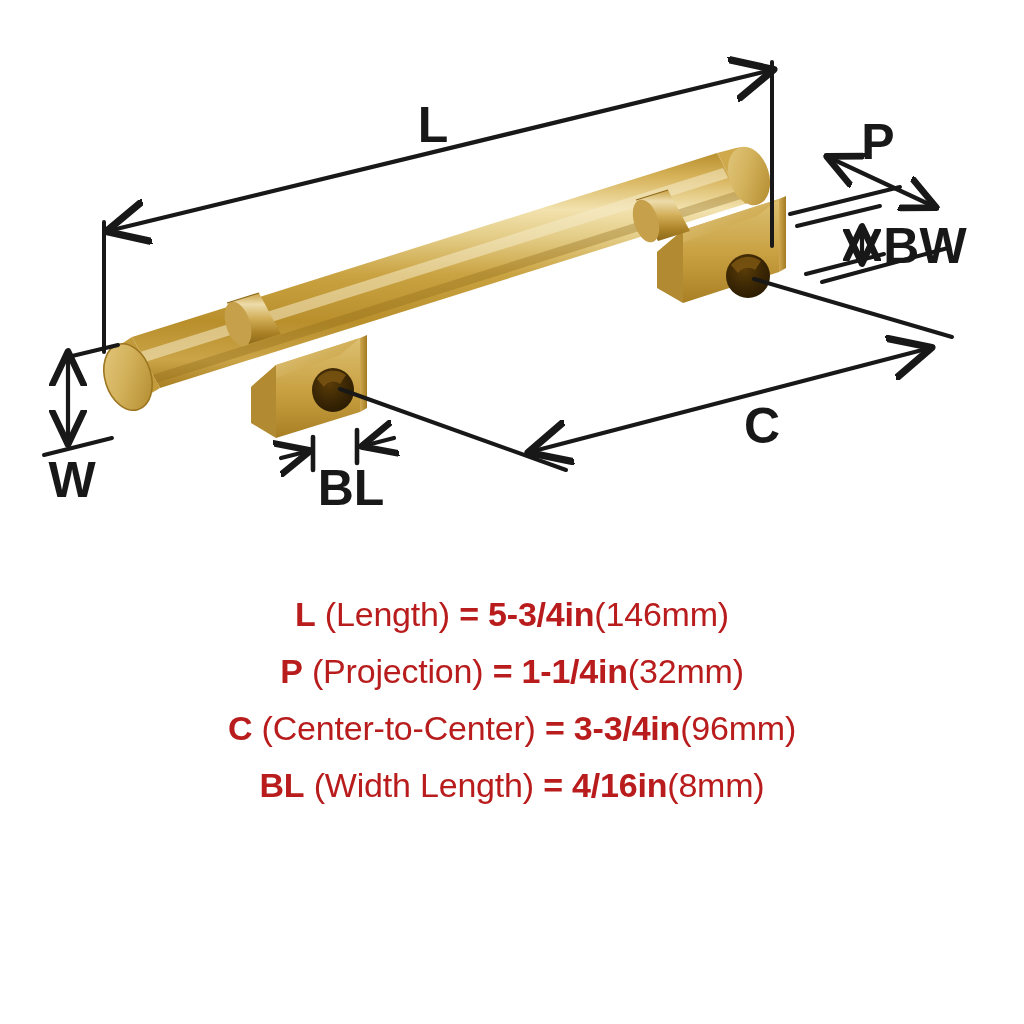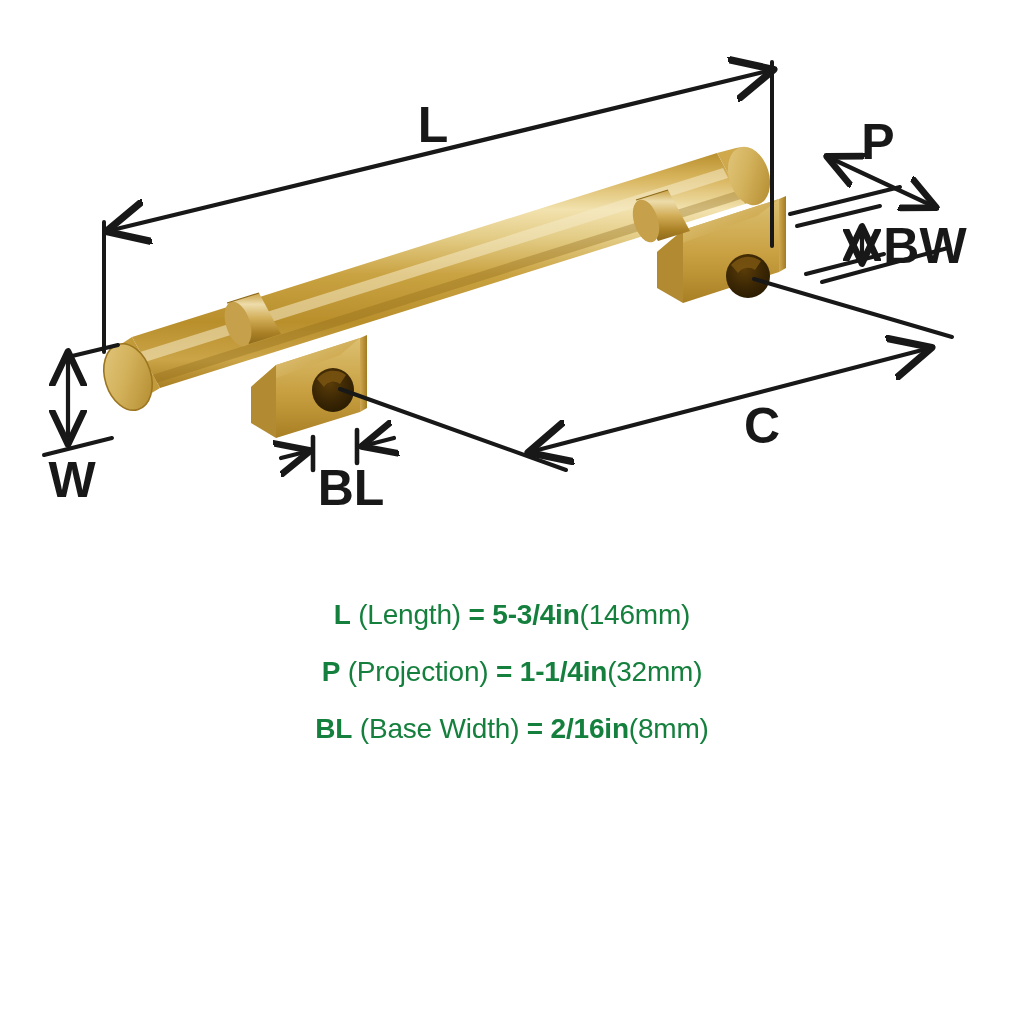--- a/index.html
+++ b/index.html
@@ -46,24 +46,24 @@
 
   
   #specs {
     position: absolute;
     left: 0;
     top: 586px;
     width: 1024px;
     text-align: center;
   }
   .spec-line {
-    font-size: 28px;
+    font-size: 34px;
     line-height: 57px;
     white-space: nowrap;
-    color: #15803d;
+    color: #b91c1c;
     letter-spacing: -0.2px;
   }
   .spec-code { font-weight: bold; }
   .spec-name { font-weight: normal; }
   .spec-eq   { font-weight: bold; }
   .spec-val  { font-weight: bold; }
   .spec-mm   { font-weight: normal; }
 </style>
 </head>
 <body>
@@ -250,23 +250,29 @@
     </div>
 
 
     <div class="spec-line">
       <span class="spec-code">P</span>
       <span class="spec-name">(Projection)</span>
       <span class="spec-eq">=</span>
       <span class="spec-val">1-1/4in</span><span class="spec-mm">(32mm)</span>
     </div>
 
+    <div class="spec-line">
+      <span class="spec-code">C</span>
+      <span class="spec-name">(Center-to-Center)</span>
+      <span class="spec-eq">=</span>
+      <span class="spec-val">3-3/4in</span><span class="spec-mm">(96mm)</span>
+    </div>
 
     <div class="spec-line">
       <span class="spec-code">BL</span>
-      <span class="spec-name">(Base Width)</span>
-      <span class="spec-eq">=</span>
-      <span class="spec-val">2/16in</span><span class="spec-mm">(8mm)</span>
+      <span class="spec-name">(Width Length)</span>
+      <span class="spec-eq">=</span>
+      <span class="spec-val">4/16in</span><span class="spec-mm">(8mm)</span>
     </div>
 
   </div>
 
 </div>
 
 </body></html>

